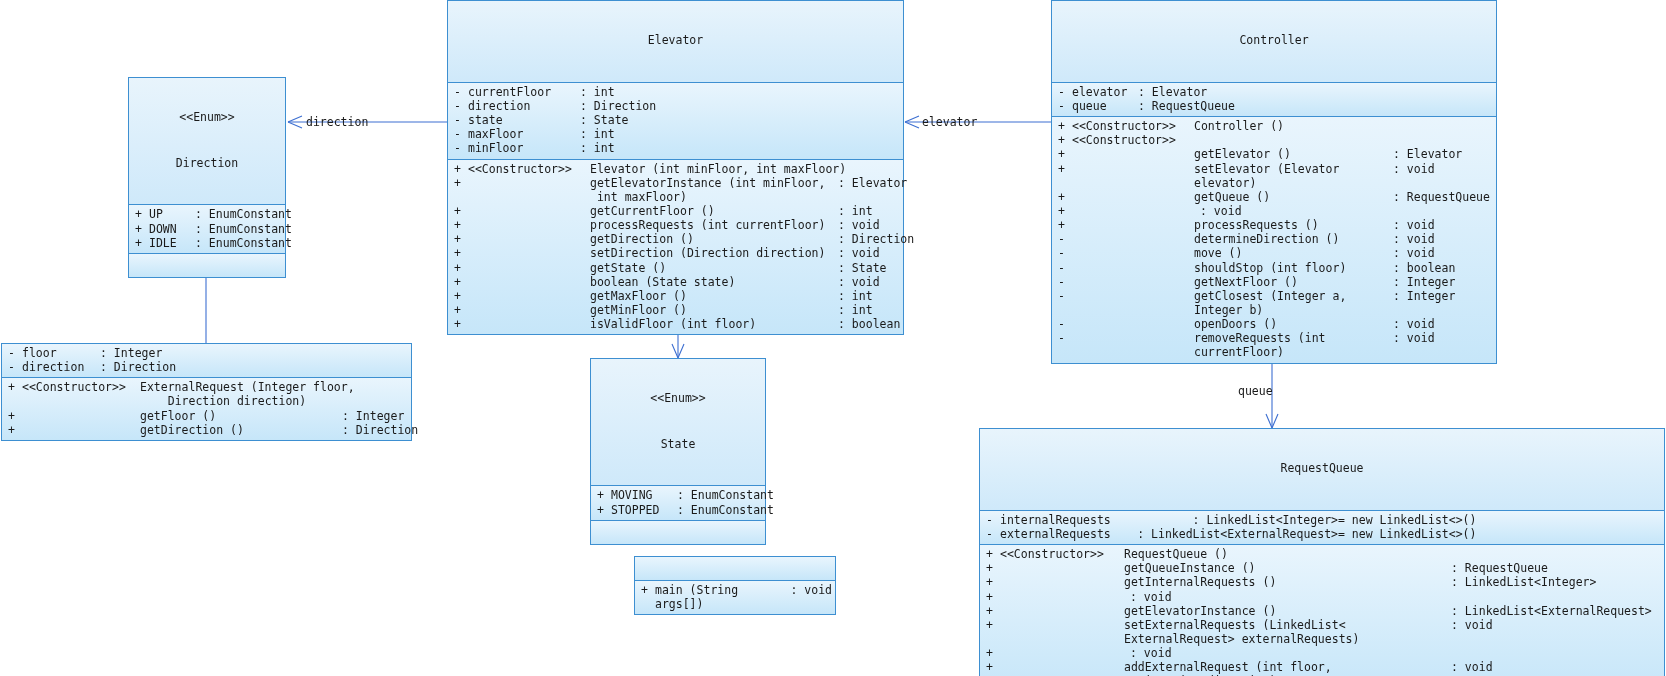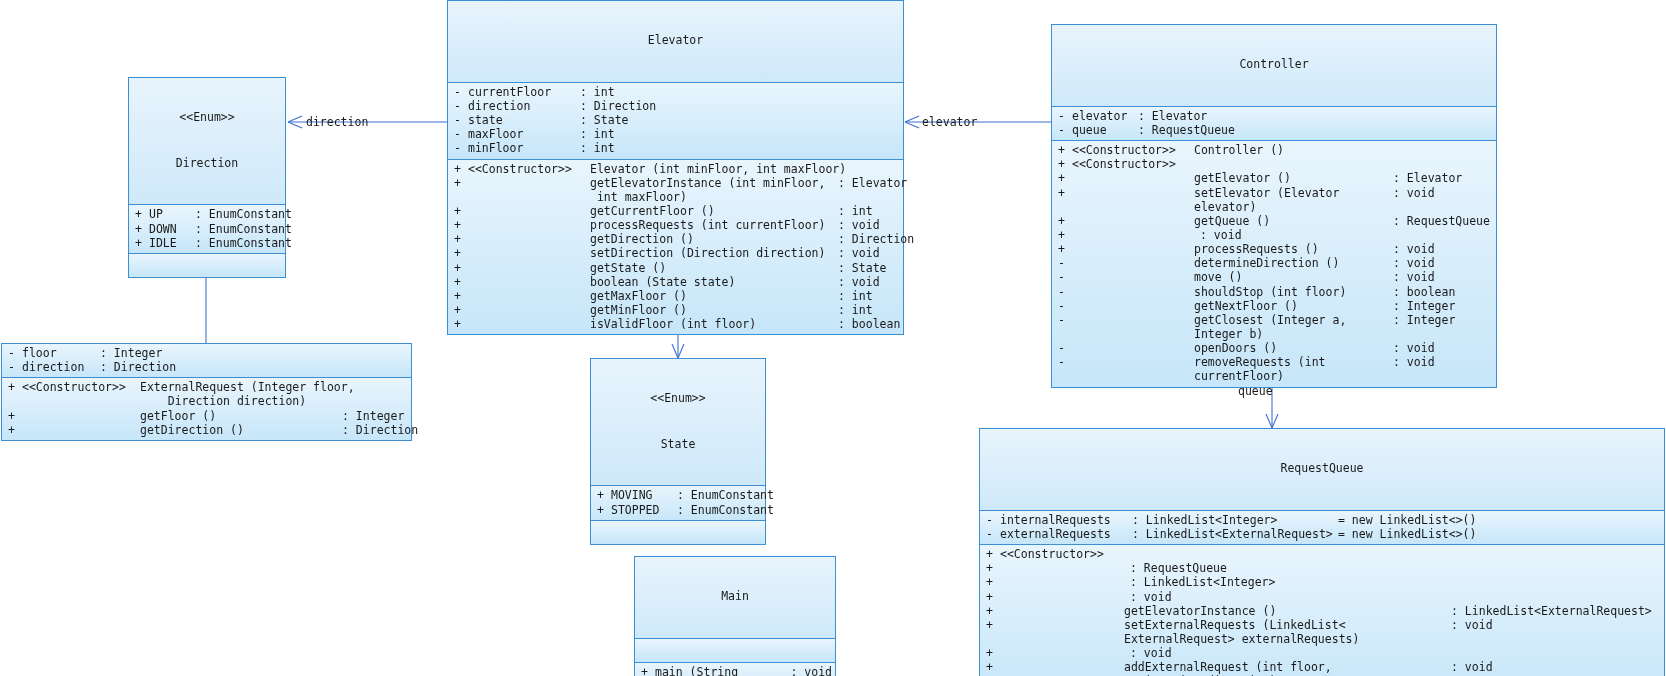--- a/index.html
+++ b/index.html
@@ -69,21 +69,21 @@
   .ret {
     flex: 0 0 auto;
     white-space: pre;
     padding-left: 6px;
   }
   .ret::before { content: ": "; }
 
   
   .arow { display: flex; line-height: 1.23; white-space: pre; padding: 0 3px; }
   .aname { flex: 0 0 auto; white-space: pre; }
-  .atype { flex: 0 0 auto; white-space: pre; }
+  .atype { flex: 0 0 auto; white-space: pre; text-align: right; }
   .adefault { flex: 0 0 auto; white-space: pre; }
 
   
   .edge-layer {
     position: absolute;
     left: 0; top: 0;
     width: 1666px; height: 676px;
     pointer-events: none;
   }
   .edge-label {
@@ -261,21 +261,21 @@
     </div>
     <div class="row">
       <span class="vis">+</span>
       <span class="stereo-col" style="width:122px"></span>
       <span class="sig">isValidFloor (int floor)</span>
       <span class="ret" style="width:62px">boolean</span>
     </div>
   </div>
 </div>
 
-<div class="uml-class" style="left:1051px; top:0px; width:446px;margin-top:24px;">
+<div class="uml-class" style="left:1051px; top:0px; width:446px;">
   <div class="uml-header">
     <span class="cname">Controller</span>
   </div>
   <div class="uml-section">
     <div class="arow">
       <span class="vis">-</span>
       <span class="aname" style="width:66px">elevator</span>
       <span class="atype">: <span>Elevator</span></span>
     </div>
     <div class="arow">
@@ -418,29 +418,32 @@
       <span class="vis">-</span>
       <span class="aname" style="width:132px">externalRequests</span>
       <span class="atype" style="width:206px">: <span>LinkedList&lt;ExternalRequest&gt;</span></span>
       <span class="adefault">= new LinkedList&lt;&gt;()</span>
     </div>
   </div>
   <div class="uml-section">
     <div class="row">
       <span class="vis">+</span>
       <span class="stereo-col" style="width:124px">&lt;&lt;Constructor&gt;&gt;</span>
-    </div>
-    <div class="row">
-      <span class="vis">+</span>
-      <span class="stereo-col" style="width:124px"></span>
+      <span class="sig">RequestQueue ()</span>
+    </div>
+    <div class="row">
+      <span class="vis">+</span>
+      <span class="stereo-col" style="width:124px"></span>
+      <span class="sig">getQueueInstance ()</span>
       <span class="ret" style="width:210px">RequestQueue</span>
     </div>
     <div class="row">
       <span class="vis">+</span>
       <span class="stereo-col" style="width:124px"></span>
+      <span class="sig">getInternalRequests ()</span>
       <span class="ret" style="width:210px">LinkedList&lt;Integer&gt;</span>
     </div>
     <div class="row">
       <span class="vis">+</span>
       <span class="stereo-col" style="width:124px"></span>
       <span class="ret" style="width:210px">void</span>
     </div>
     <div class="row">
       <span class="vis">+</span>
       <span class="stereo-col" style="width:124px"></span>
@@ -463,23 +466,20 @@
       <span class="vis">+</span>
       <span class="stereo-col" style="width:124px"></span>
       <span class="sig">addExternalRequest (int floor,
   Direction direction)</span>
       <span class="ret" style="width:210px">void</span>
     </div>
   </div>
 </div>
 
 <div class="uml-class" style="left:634px; top:556px; width:202px;">
-  <div class="uml-header">
-    <span class="cname">Main</span>
-  </div>
   <div class="uml-section empty"></div>
   <div class="uml-section">
     <div class="row">
       <span class="vis">+</span>
       <span class="sig">main (String args[])</span>
       <span class="ret">void</span>
     </div>
   </div>
 </div>
 

